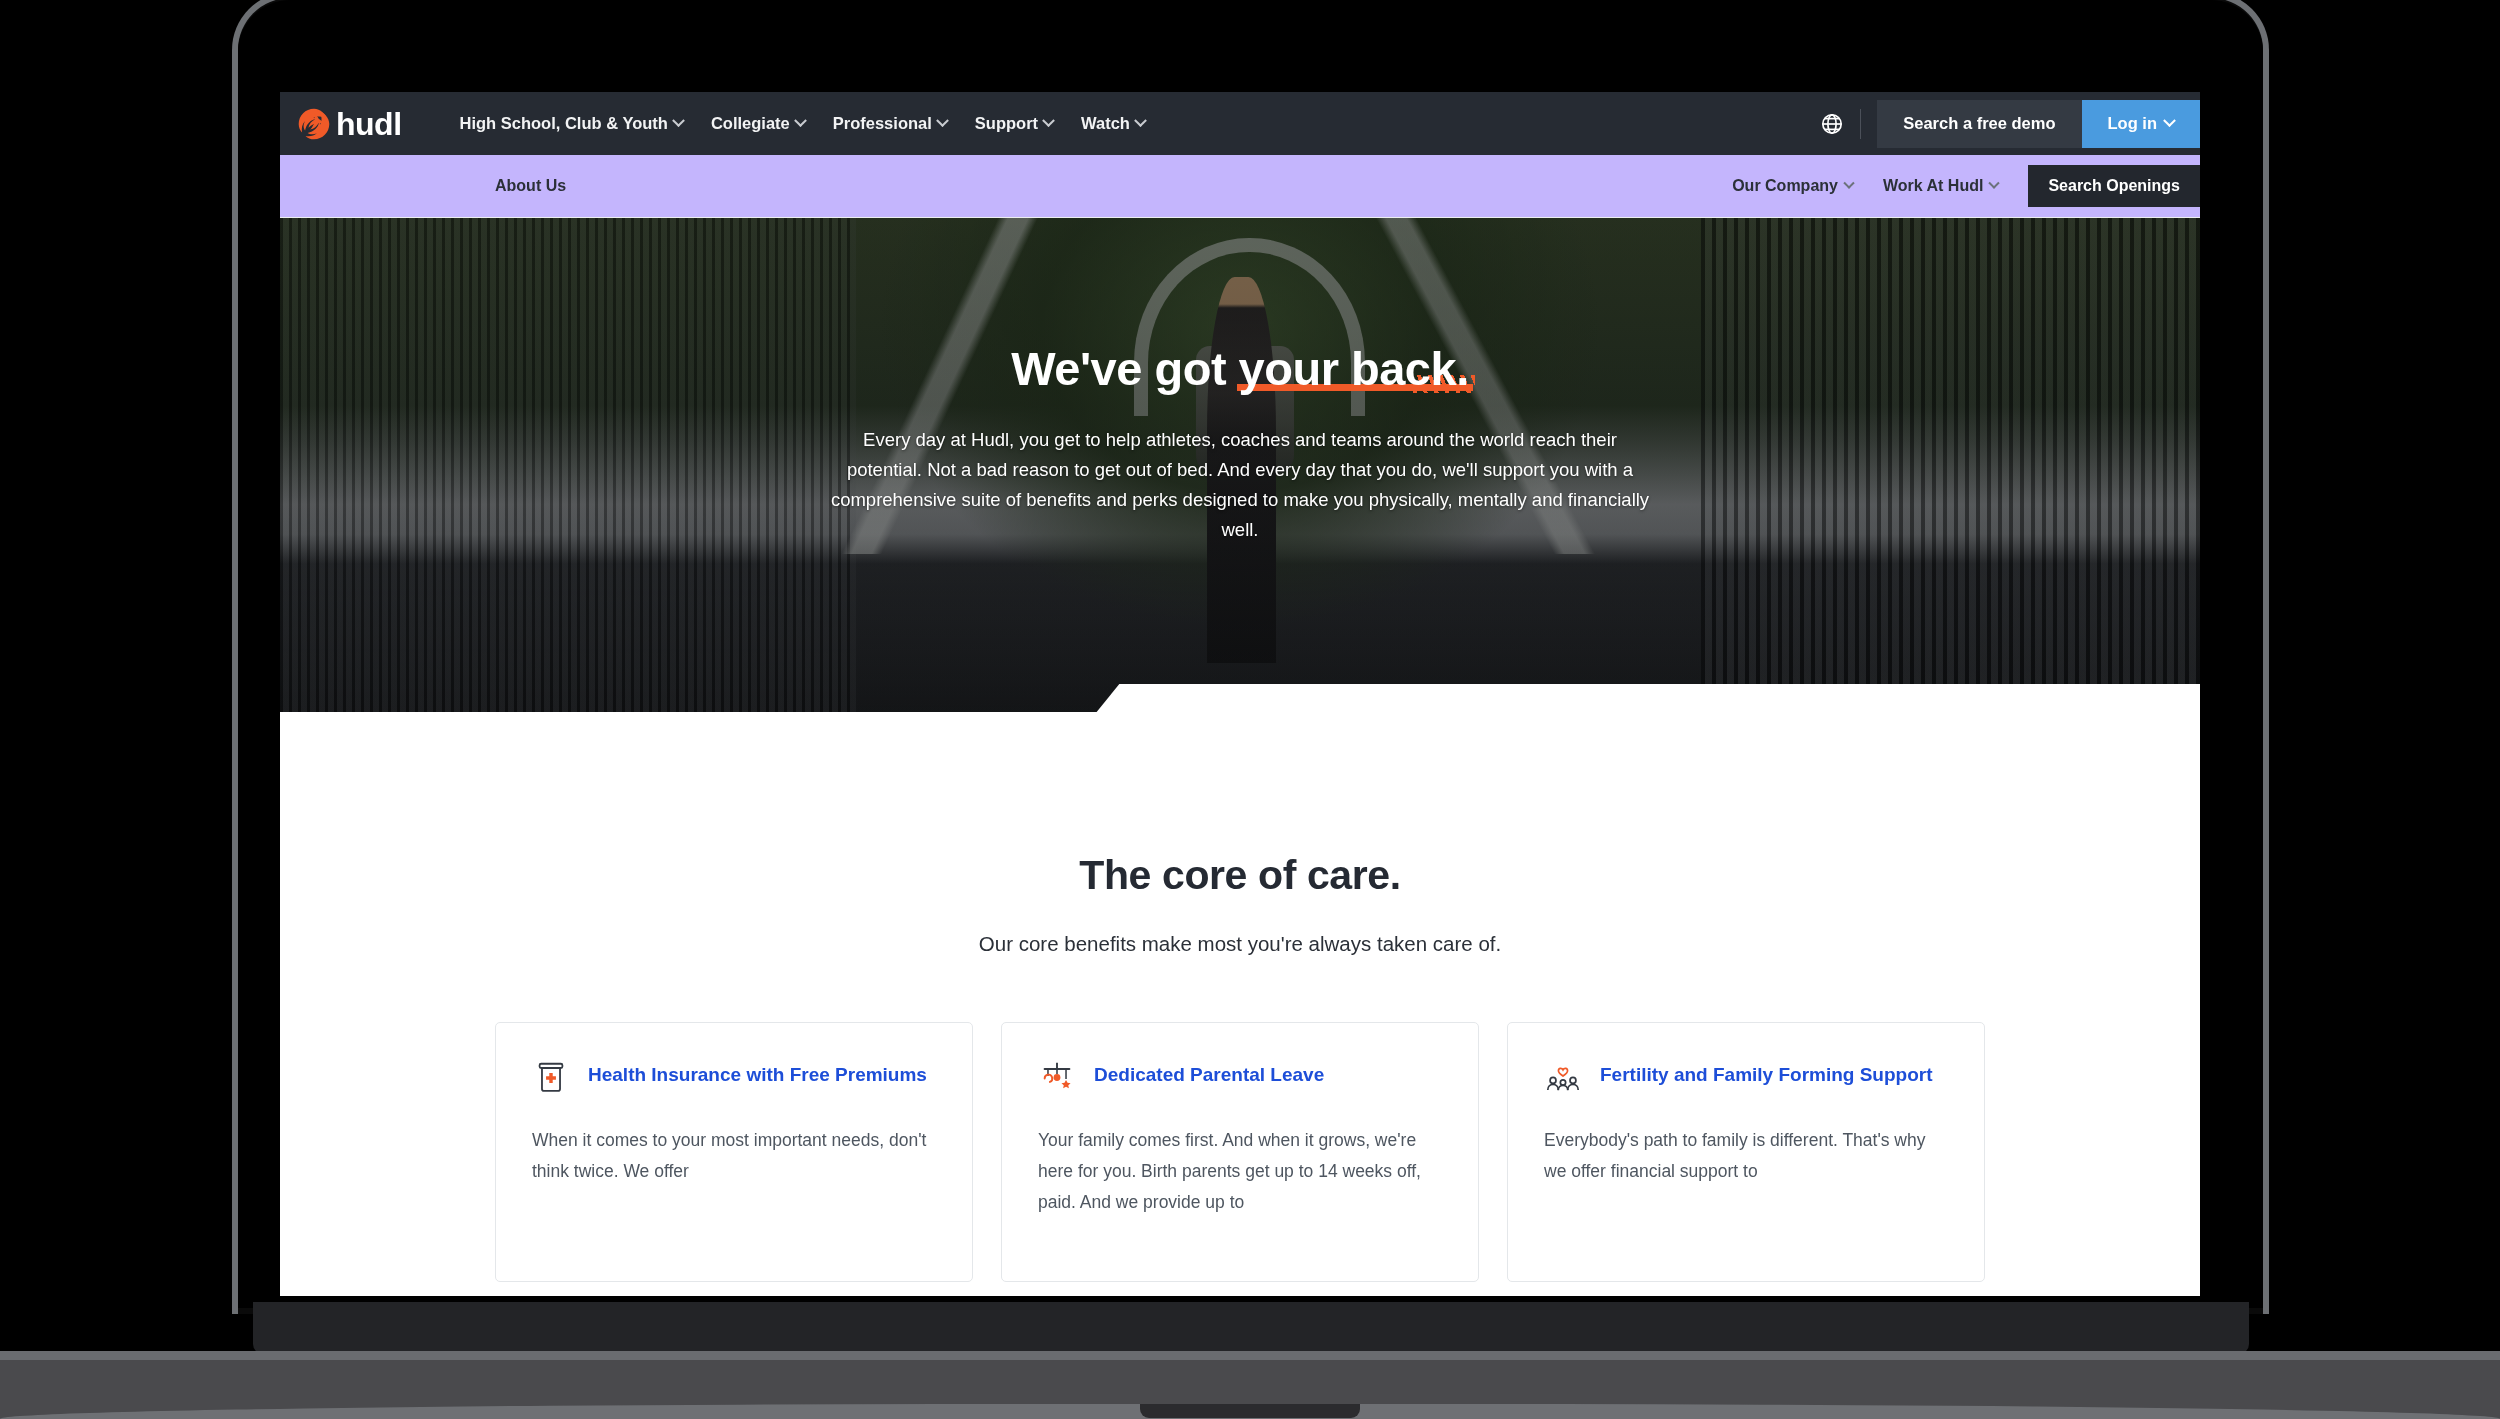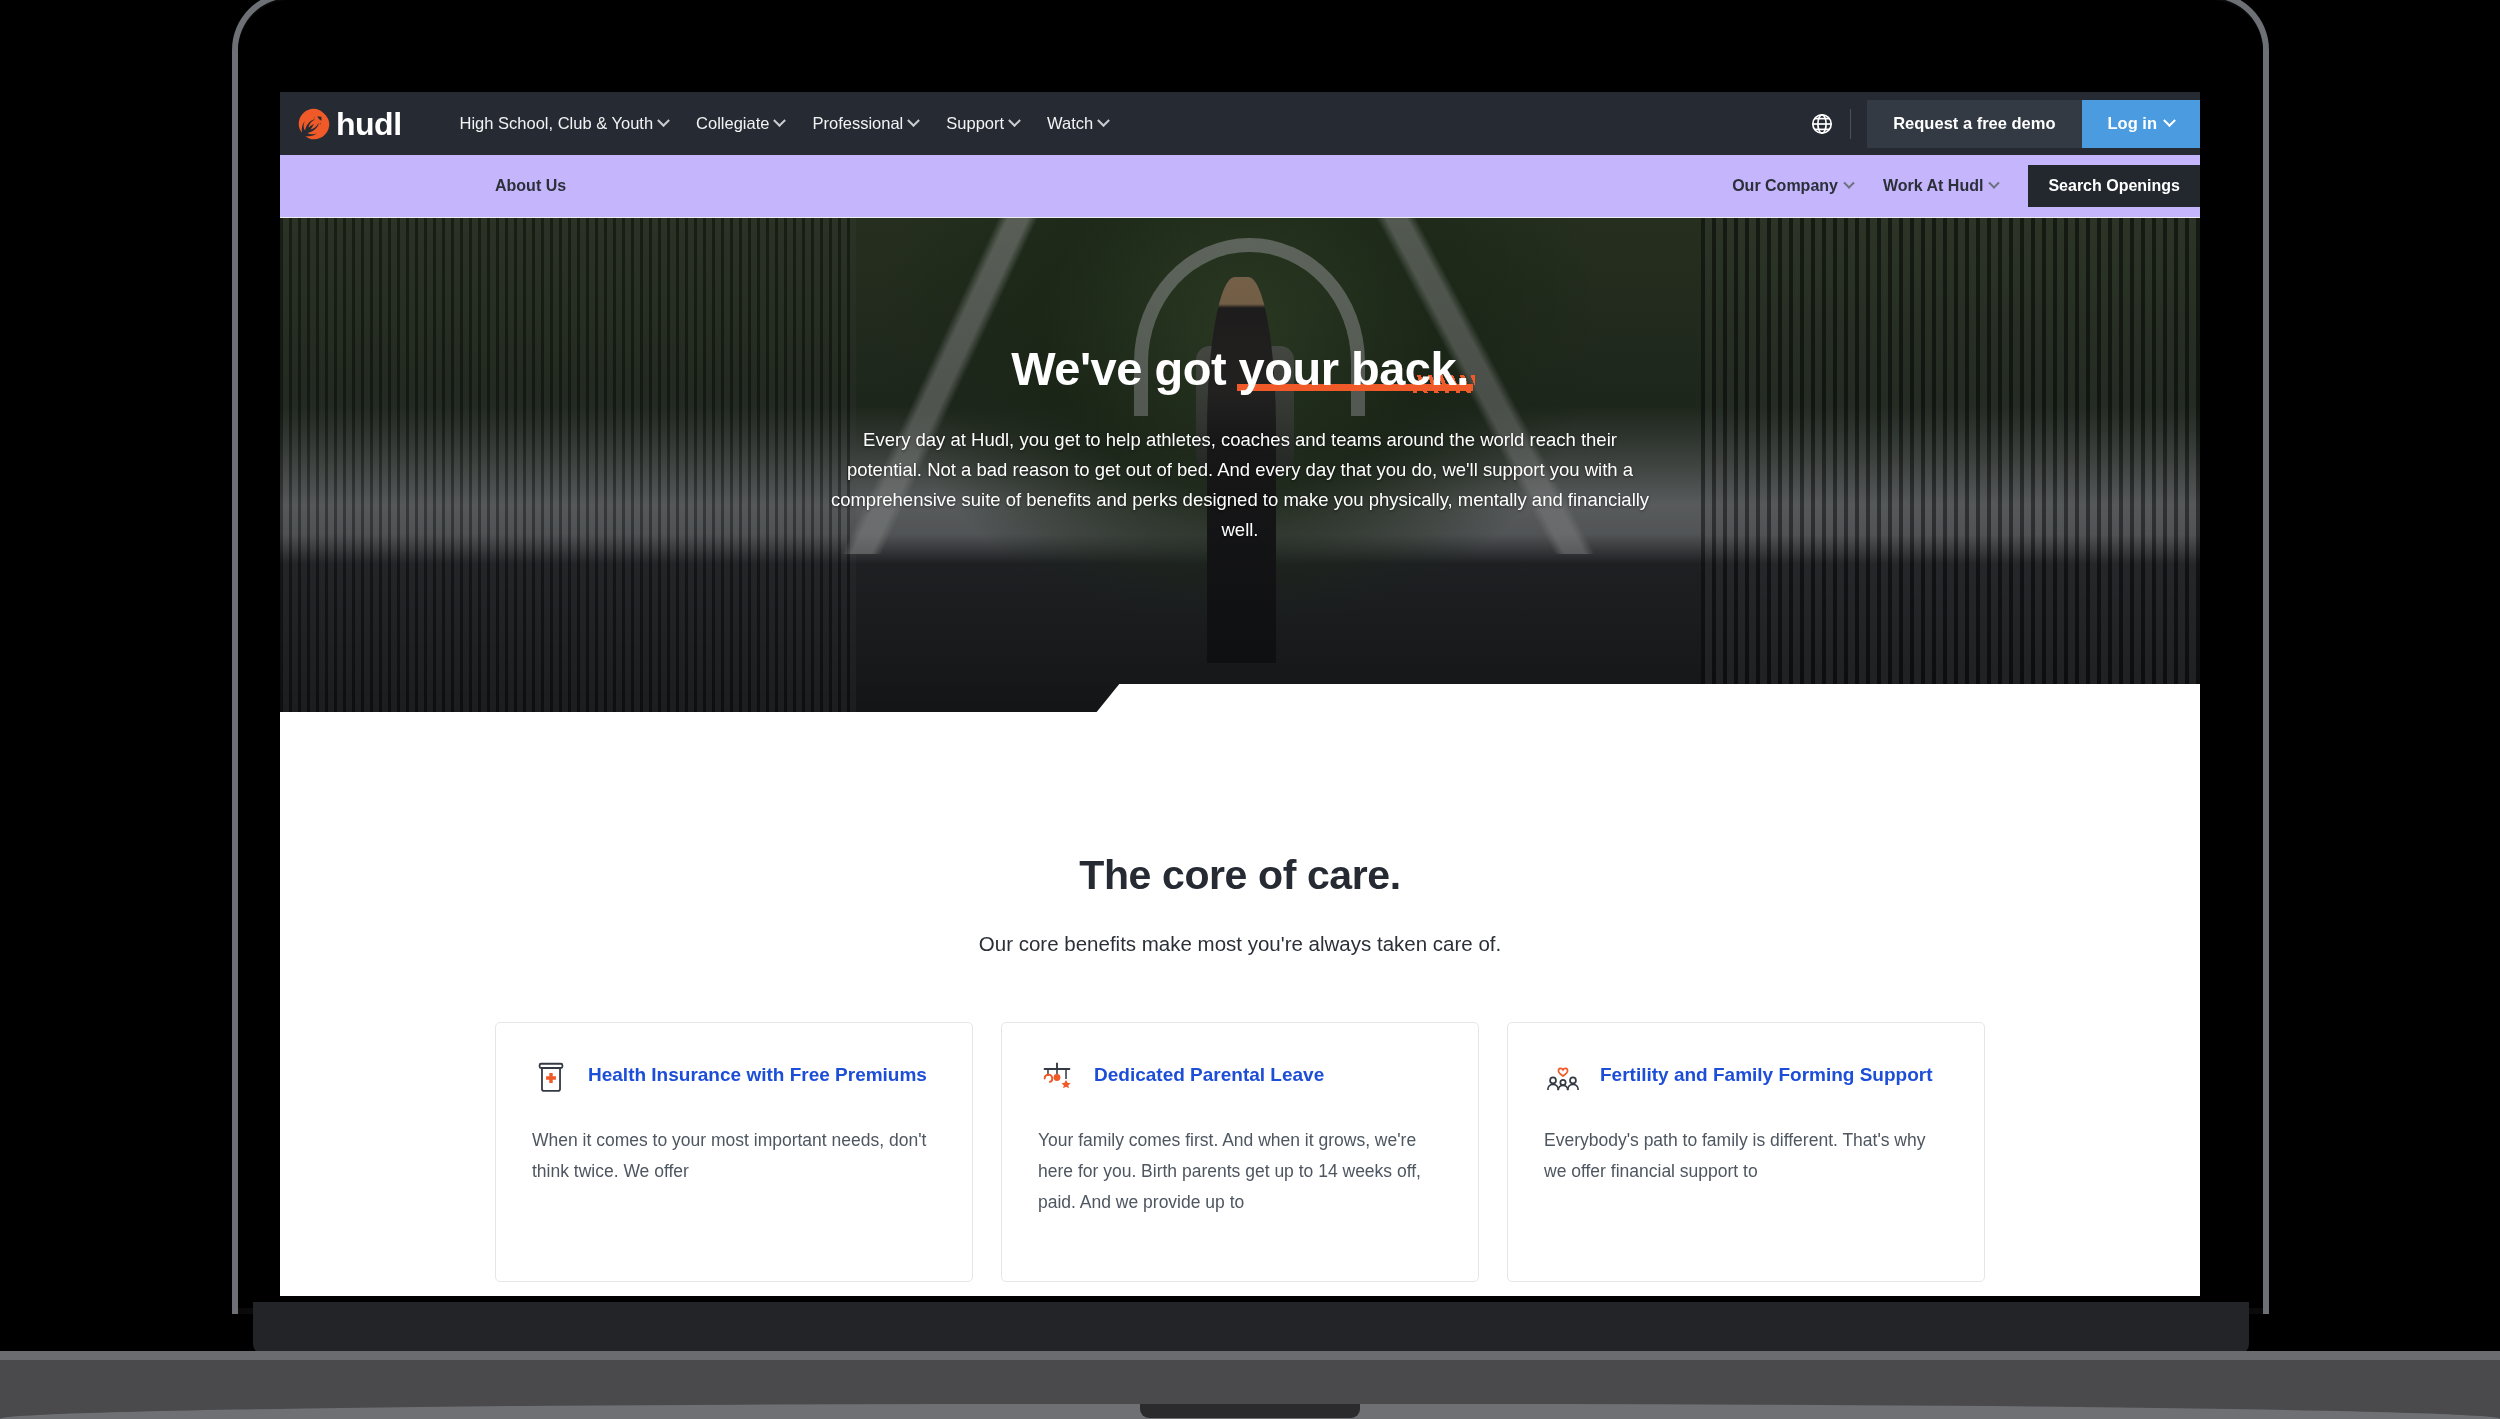--- a/index.html
+++ b/index.html
@@ -129,21 +129,21 @@
     font-size: 32px;
     font-weight: bold;
     letter-spacing: -0.5px;
     line-height: 1;
     font-family: "Liberation Sans", sans-serif;
   }
 
   .topnav-item {
     color: #f2f3f4;
     font-size: 16.5px;
-    font-weight: normal;
+    font-weight: bold;
     margin-right: 28px;
     display: flex;
     align-items: center;
     gap: 6px;
     white-space: nowrap;
     cursor: pointer;
   }
   .caret {
     display: inline-block;
     width: 9px; height: 9px;
@@ -481,21 +481,21 @@
 
       <div id="topnav-right">
         <svg id="globe-icon" viewBox="0 0 24 24" fill="none" stroke="#ffffff" stroke-width="1.7">
           <circle cx="12" cy="12" r="9.2"></circle>
           <ellipse cx="12" cy="12" rx="4.1" ry="9.2"></ellipse>
           <line x1="2.8" y1="12" x2="21.2" y2="12"></line>
           <line x1="4.6" y1="6.6" x2="19.4" y2="6.6"></line>
           <line x1="4.6" y1="17.4" x2="19.4" y2="17.4"></line>
         </svg>
         <div id="topnav-divider"></div>
-        <button id="request-demo-button">Request a free demo</button>
+        <button id="request-demo-button">Search a free demo</button>
         <button id="login-button">
           <span>Log in</span>
           <i class="caret"></i>
         </button>
       </div>
     </nav>
 
     <nav id="sub-nav">
       <div id="subnav-about">About Us</div>
       <div id="subnav-right">

